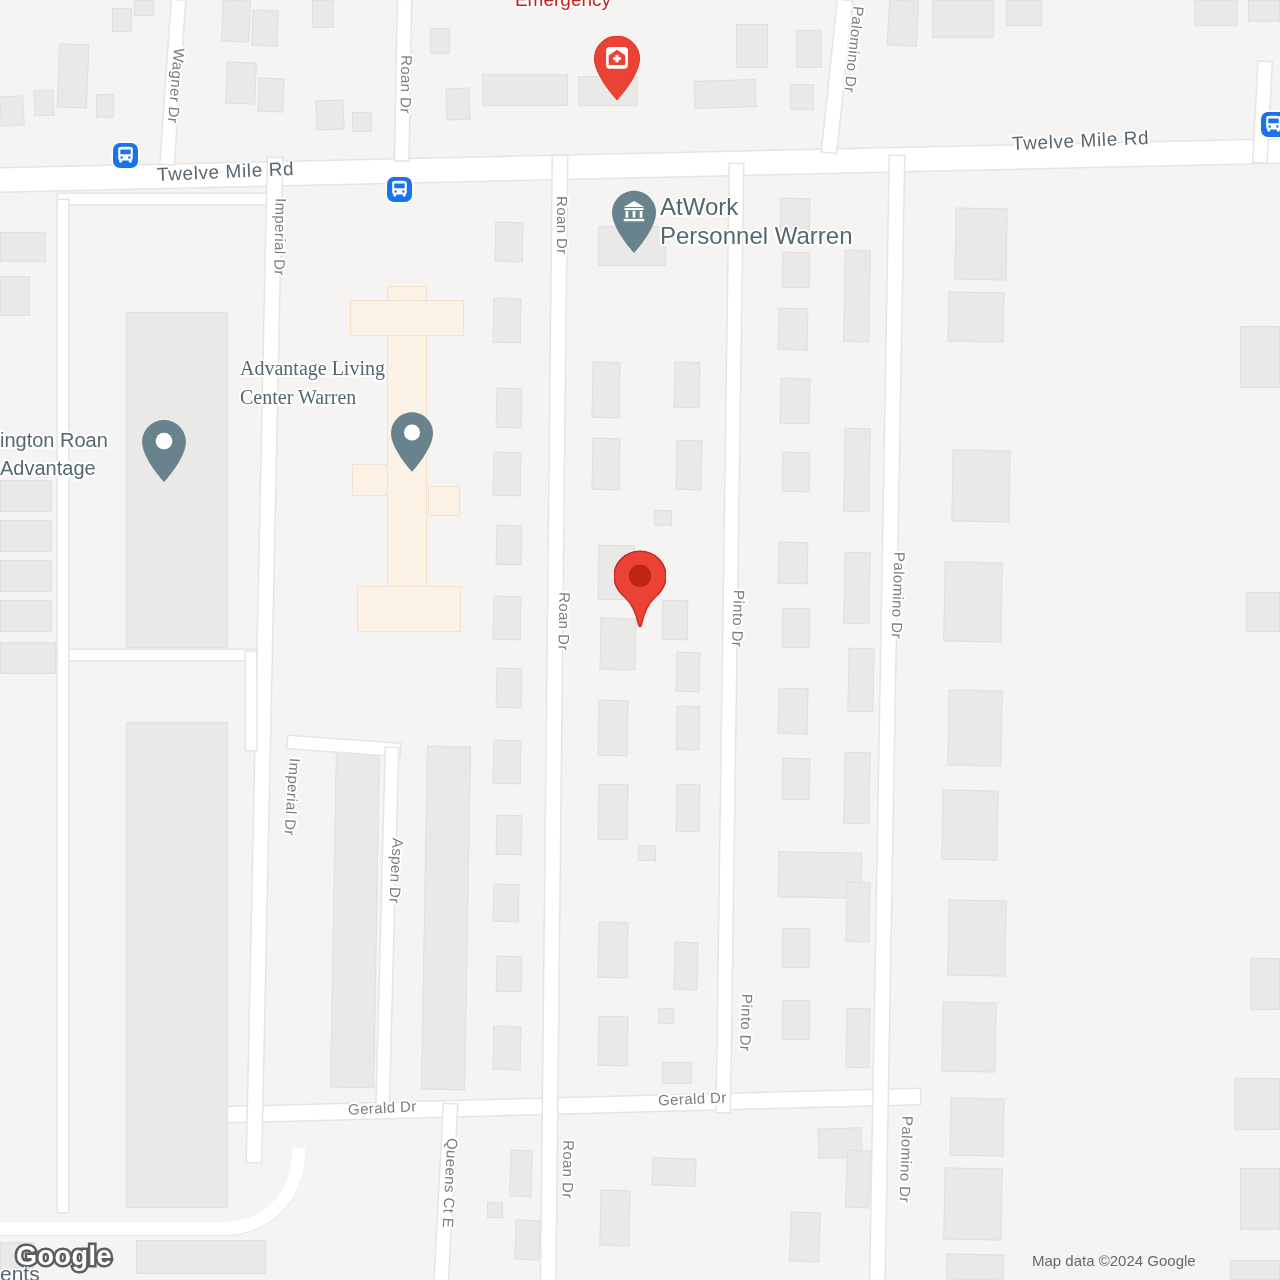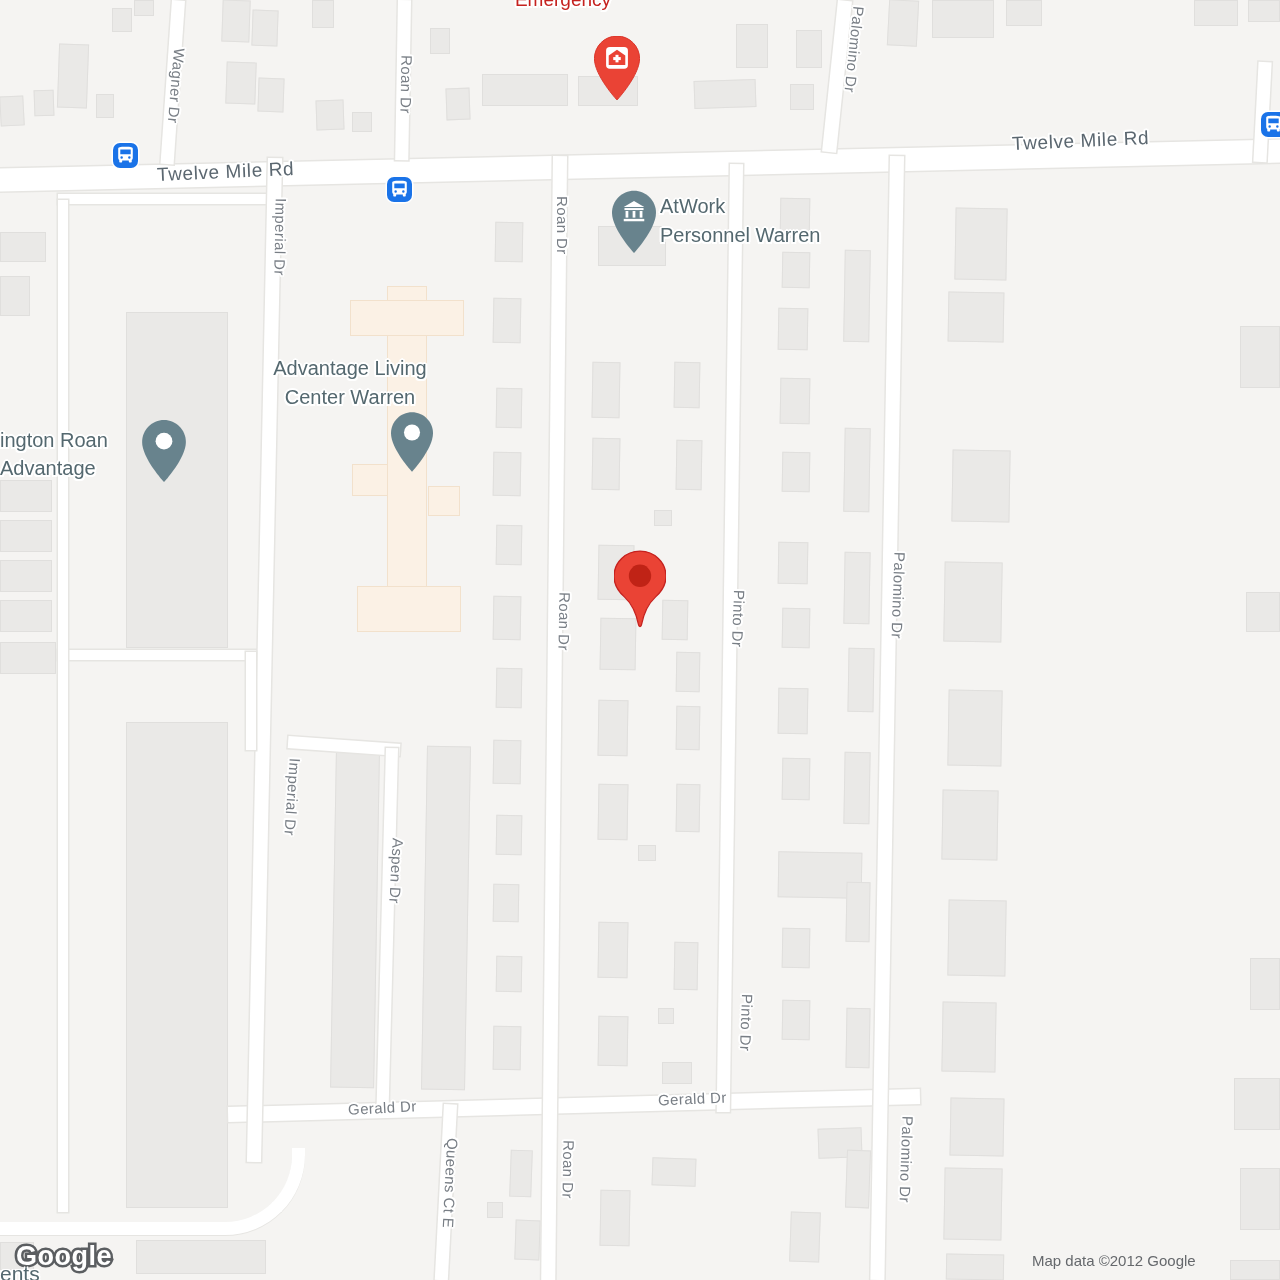--- a/index.html
+++ b/index.html
@@ -22,21 +22,21 @@
   .street-label{position:absolute;color:var(--street-label);font-size:15px;letter-spacing:.4px;
        white-space:nowrap;text-shadow:-1.5px -1.5px 0 #fff,1.5px -1.5px 0 #fff,-1.5px 1.5px 0 #fff,
        1.5px 1.5px 0 #fff,0 -2px 0 #fff,0 2px 0 #fff,-2px 0 0 #fff,2px 0 0 #fff;}
   .street-label.vert{writing-mode:vertical-rl;}
   .street-label.major{font-size:19px;color:var(--major-street-label);letter-spacing:.6px;}
   .poi-label{position:absolute;font-size:19px;line-height:27px;font-weight:500;color:var(--poi-label);
        text-shadow:-1.5px -1.5px 0 #fff,1.5px -1.5px 0 #fff,-1.5px 1.5px 0 #fff,1.5px 1.5px 0 #fff,
        0 -2px 0 #fff,0 2px 0 #fff,-2px 0 0 #fff,2px 0 0 #fff;}
   .poi-label.red{color:var(--red-poi-label);}
   .poi-label.center{text-align:center;}
-  .poi-label.right{text-align:center;}
+  .poi-label.right{text-align:left;font-family:Liberation Serif, serif;}
   .pin{position:absolute;}
   .bus{position:absolute;width:25px;height:25px;border-radius:7px;background:var(--bus-blue);
        box-shadow:0 0 0 1.5px #fff;}
   .attribution{position:absolute;font-size:15px;color:var(--attribution);white-space:nowrap;}
   .partial-label{position:absolute;font-size:21px;font-weight:500;color:var(--poi-label);
        text-shadow:-1.5px -1.5px 0 #fff,1.5px 1.5px 0 #fff,1.5px -1.5px 0 #fff,-1.5px 1.5px 0 #fff;}
 </style>
 </head>
 <body>
 
@@ -216,21 +216,21 @@
 
   <svg class="pin" style="left:612px;top:190px;" width="44" height="64" viewBox="0 0 24 34">
     <path d="M12 0C5.4 0 0 5.4 0 12c0 9 12 22 12 22s12-13 12-22C24 5.4 18.6 0 12 0z" fill="#68838d"></path>
     <polygon points="12,5.6 6.4,8.8 17.6,8.8" fill="#ffffff"></polygon>
     <rect x="6.8" y="9.4" width="10.4" height="1.1" fill="#ffffff"></rect>
     <rect x="7.4" y="11" width="1.5" height="3.6" fill="#ffffff"></rect>
     <rect x="11.25" y="11" width="1.5" height="3.6" fill="#ffffff"></rect>
     <rect x="15.1" y="11" width="1.5" height="3.6" fill="#ffffff"></rect>
     <rect x="6.4" y="15.3" width="11.2" height="1.3" fill="#ffffff"></rect>
   </svg>
-  <div class="poi-label" style="left:660px;top:192px;font-size:20px;line-height:29px;">
+  <div class="poi-label" style="left:660px;top:192px;font-size:24px;line-height:29px;">
     <div>AtWork</div>
     <div>Personnel Warren</div>
   </div>
 
   <div class="poi-label right" style="left:240px;top:354px;width:220px;font-size:20px;line-height:29px;">
     <div>Advantage Living</div>
     <div>Center Warren</div>
   </div>
   <svg class="pin" style="left:391px;top:412px;" width="42" height="60" viewBox="0 0 24 34">
     <path d="M12 0C5.4 0 0 5.4 0 12c0 9 12 22 12 22s12-13 12-22C24 5.4 18.6 0 12 0z" fill="#68838d"></path>
@@ -264,15 +264,15 @@
   <div class="bus" style="left:1261px;top:112px;">
     <svg width="25" height="25" viewBox="0 0 24 24">
         <path fill="#fff" d="M5 5.5C5 4 6.5 3.5 12 3.5s7 .5 7 2v9c0 .8-.4 1.5-1 1.9v1.3c0 .6-.4 1-1 1h-.8c-.6 0-1-.4-1-1v-1H8.8v1c0 .6-.4 1-1 1H7c-.6 0-1-.4-1-1v-1.3c-.6-.4-1-1.1-1-1.9v-9zm2 .8v4.4h10V6.3H7zm1.3 8.8a1.2 1.2 0 100-2.4 1.2 1.2 0 000 2.4zm7.4 0a1.2 1.2 0 100-2.4 1.2 1.2 0 000 2.4z"></path>
       </svg>
   </div>
 
   <svg style="position:absolute;left:12px;top:1236px;" width="130" height="40" viewBox="0 0 130 40">
     <text x="4" y="29" font-family="Liberation Sans, sans-serif" font-size="27" font-weight="bold" letter-spacing="0.5" fill="#ffffff" stroke="#5b5e61" stroke-width="5" paint-order="stroke">Google</text>
   </svg>
   <span class="partial-label" style="left:0;top:1262px;">ents</span>
-  <span class="attribution" style="left:1032px;top:1252px;">Map data ©2012 Google</span>
+  <span class="attribution" style="left:1032px;top:1252px;">Map data ©2024 Google</span>
 
 </div>
 
 </body></html>

